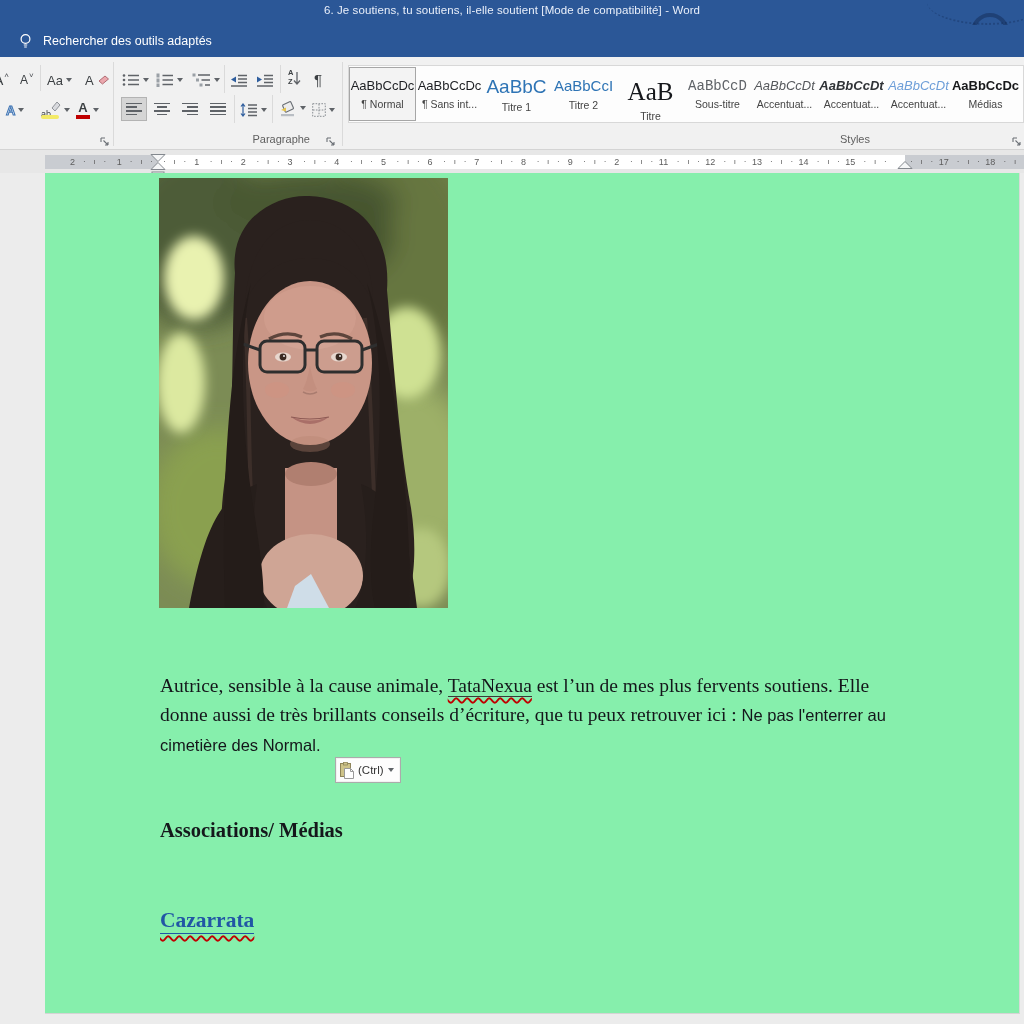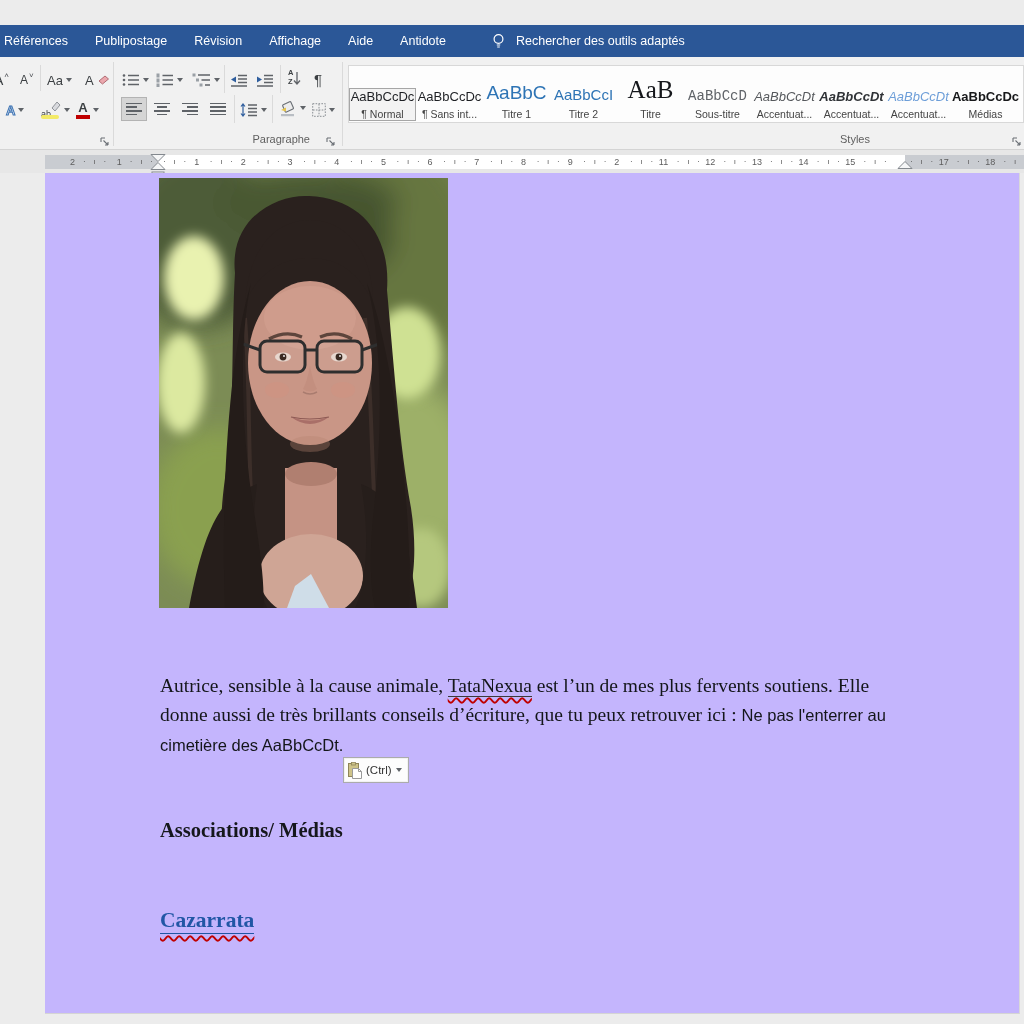--- a/index.html
+++ b/index.html
@@ -32,21 +32,21 @@
        border-top:4px solid #5f6368;margin-left:3px;}
   .glyph{font-size:13px;color:#3c4043;line-height:1;}
   .fx-a{font-weight:bold;font-size:13px;color:#eaf2fb;-webkit-text-stroke:1px #3f74b3;}
   .bars{display:flex;flex-direction:column;justify-content:space-between;height:13px;}
   .bars i{height:1.6px;background:#5f6368;display:block;}
   .alc{align-items:center}.alr{align-items:flex-end}
   .btnbox{width:24px;height:22px;display:flex;align-items:center;justify-content:center;}
   .btnbox.sel{background:#d5d5d5;border:1px solid #b3b3b3;}
   
   .gallery{position:absolute;left:348px;top:8px;width:676px;height:58px;background:#fdfdfd;
-       border:1px solid #d8d8d8;box-sizing:border-box;display:flex;overflow:hidden;align-items:flex-end;}
+       border:1px solid #d8d8d8;box-sizing:border-box;display:flex;overflow:hidden;}
   .styleitem{width:67px;flex:0 0 auto;display:flex;flex-direction:column;align-items:center;
        justify-content:center;border:1px solid transparent;box-sizing:border-box;margin:1px 0;}
   .styleitem.sel{border:1px solid #a6a6a6;background:#f3f3f3;}
   .styleitem .sample{font-size:13px;color:#1d1f23;line-height:1.25;white-space:nowrap;}
   .styleitem .slabel{font-size:10.5px;color:#444;margin-top:3px;white-space:nowrap;}
   .styleitem.h1 .sample{font-size:19px;color:#2e74b5;}
   .styleitem.h2 .sample{font-size:15px;color:#2e74b5;}
   .styleitem.title .sample{font-size:25px;font-family:"Liberation Serif",serif;color:#15171b;margin-top:10px;}
   .styleitem.subtitle .sample{font-size:14px;color:#5f6368;font-family:Liberation Mono, monospace;}
   .styleitem.acc1 .sample{font-style:italic;color:#55585c;}
@@ -62,56 +62,55 @@
   .cmflex{position:absolute;top:0;height:14px;display:flex;}
   .seg-left .cmflex{right:0;}
   .seg-mid .cmflex,.seg-right .cmflex{left:0;}
   .cm{width:46.7px;flex:0 0 auto;display:flex;align-items:center;justify-content:space-between;
       color:#5d5d5d;box-sizing:border-box;padding:0 2px;}
   .cm i{font-style:normal;font-size:8px;width:9px;text-align:center;line-height:14px;}
   .cm b{font-weight:normal;font-size:9px;width:12px;text-align:center;line-height:14px;}
   .marker{position:absolute;}
   
   .docarea{position:absolute;left:0;top:173px;width:1024px;height:851px;background:#ececec;}
-  .page{position:absolute;left:45px;top:0;width:974px;height:840px;background:#c4b5fd;
+  .page{position:absolute;left:45px;top:0;width:974px;height:840px;background:#86efac;
        border-right:1px solid #d9d9d9;border-bottom:1px solid #d4d4d4;box-sizing:content-box;}
   .photo{position:absolute;left:114px;top:5px;width:289px;height:430px;}
   .para{position:absolute;left:115px;top:498px;width:760px;
        font-family:"Liberation Serif",serif;font-size:19.5px;color:#14161a;line-height:29px;}
   .sansrun{font-family:"Liberation Sans",sans-serif;font-size:16.5px;margin-top:44px;}
   .missp{border-bottom:1px solid #3a3a3a;
        text-decoration:underline wavy #c00000 1.5px;text-underline-offset:4.5px;}
-  .pastechip{position:absolute;left:298px;top:584px;height:24px;padding:0 6px 0 4px;
+  .pastechip{position:absolute;left:290px;top:584px;height:24px;padding:0 6px 0 4px;
        border:1px solid #ababab;background:#fdfdfd;display:flex;align-items:center;
        font-size:11.5px;color:#333;box-shadow:0 0 0 1px #f2f2f2 inset;}
   .pastechip .caret{margin-left:4px;}
   .docheading{position:absolute;left:115px;top:646px;font-family:"Liberation Serif",serif;
        font-weight:bold;font-size:20.5px;color:#15171b;}
   .doclink{position:absolute;left:115px;top:735px;font-family:"Liberation Serif",serif;
        font-weight:bold;font-size:21.5px;
        text-decoration:underline wavy #c00000 1.5px;text-underline-offset:8px;}
   .doclink .inner{color:#2156a5;border-bottom:1.5px solid #2156a5;padding-bottom:1px;}
   svg{display:block;}
 </style>
 </head>
 <body>
 
 <div class="app">
 
+  <div class="titlebar">
+    <span class="title">6. Je soutiens, tu soutiens, il-elle soutient [Mode de compatibilité] - Word</span>
+    <div class="watermark">
+      <svg width="22" height="22" viewBox="0 0 22 22">
+        <path d="M15 15 L6 6 M6 6 h7 M6 6 v7" stroke="rgba(12,28,66,.38)" stroke-width="3" fill="none" stroke-linecap="round"></path>
+      </svg>
+    </div>
+  </div>
 
   <div class="tabbar">
-    <div class="tabs">
-
-    <span class="tab">Références</span>
-        <span class="tab">Publipostage</span>
-        <span class="tab">Révision</span>
-        <span class="tab">Affichage</span>
-        <span class="tab">Aide</span>
-        <span class="tab">Antidote</span>
-      </div>
     <div class="search">
       <span class="bulb">
         <svg width="15" height="17" viewBox="0 0 15 17">
           <circle cx="7.5" cy="6" r="4.4" stroke="#fff" stroke-width="1.2" fill="none"></circle>
           <path d="M5.8 12 h3.4 M6.2 14 h2.6" stroke="#fff" stroke-width="1.2" fill="none"></path>
         </svg>
       </span>
       <span>Rechercher des outils adaptés</span>
     </div>
   </div>
@@ -566,21 +565,21 @@
         <ellipse cx="151" cy="266" rx="20" ry="8" fill="#b5836f" opacity="0.35"></ellipse>
 
         <path d="M86,125 C90,68 118,42 151,42 C187,42 214,74 214,125 C201,96 181,80 151,80 C121,80 99,96 86,125 z" fill="#2a211e"></path>
         <path d="M92,105 C78,170 84,270 96,340 C102,380 106,408 104,430 L66,430 C62,330 68,185 92,105 z" fill="#241c19"></path>
         <path d="M208,105 C226,175 222,270 214,340 C210,385 212,412 216,430 L250,430 C254,330 234,175 208,105 z" fill="#241c19"></path>
       </svg>
 
       <div class="para">
         <span>Autrice, sensible à la cause animale, </span><span class="missp">TataNexua</span><span> est l’un de mes plus fervents soutiens. Elle</span><br>
         <span>donne aussi de très brillants conseils d’écriture, que tu peux retrouver ici : </span><span class="sansrun">Ne pas l'enterrer au</span><br>
-        <span class="sansrun">cimetière des AaBbCcDt.</span>
+        <span class="sansrun">cimetière des Normal.</span>
       </div>
 
       <div class="pastechip">
         <svg width="14" height="17" viewBox="0 0 14 17" style="margin-right:4px">
           <rect x="0.5" y="1.5" width="10" height="13" fill="#cec389" stroke="#8f855a" stroke-width="1"></rect>
           <rect x="3.5" y="0.5" width="4" height="2.5" fill="#cec389" stroke="#8f855a" stroke-width="0.8"></rect>
           <path d="M4.5 6.5 h6 l3 3 v7 h-9 z" fill="#fff" stroke="#9a9a9a" stroke-width="1"></path>
           <path d="M10.5 6.5 v3 h3" fill="none" stroke="#9a9a9a" stroke-width="1"></path>
         </svg>
         <span>(Ctrl)</span>

